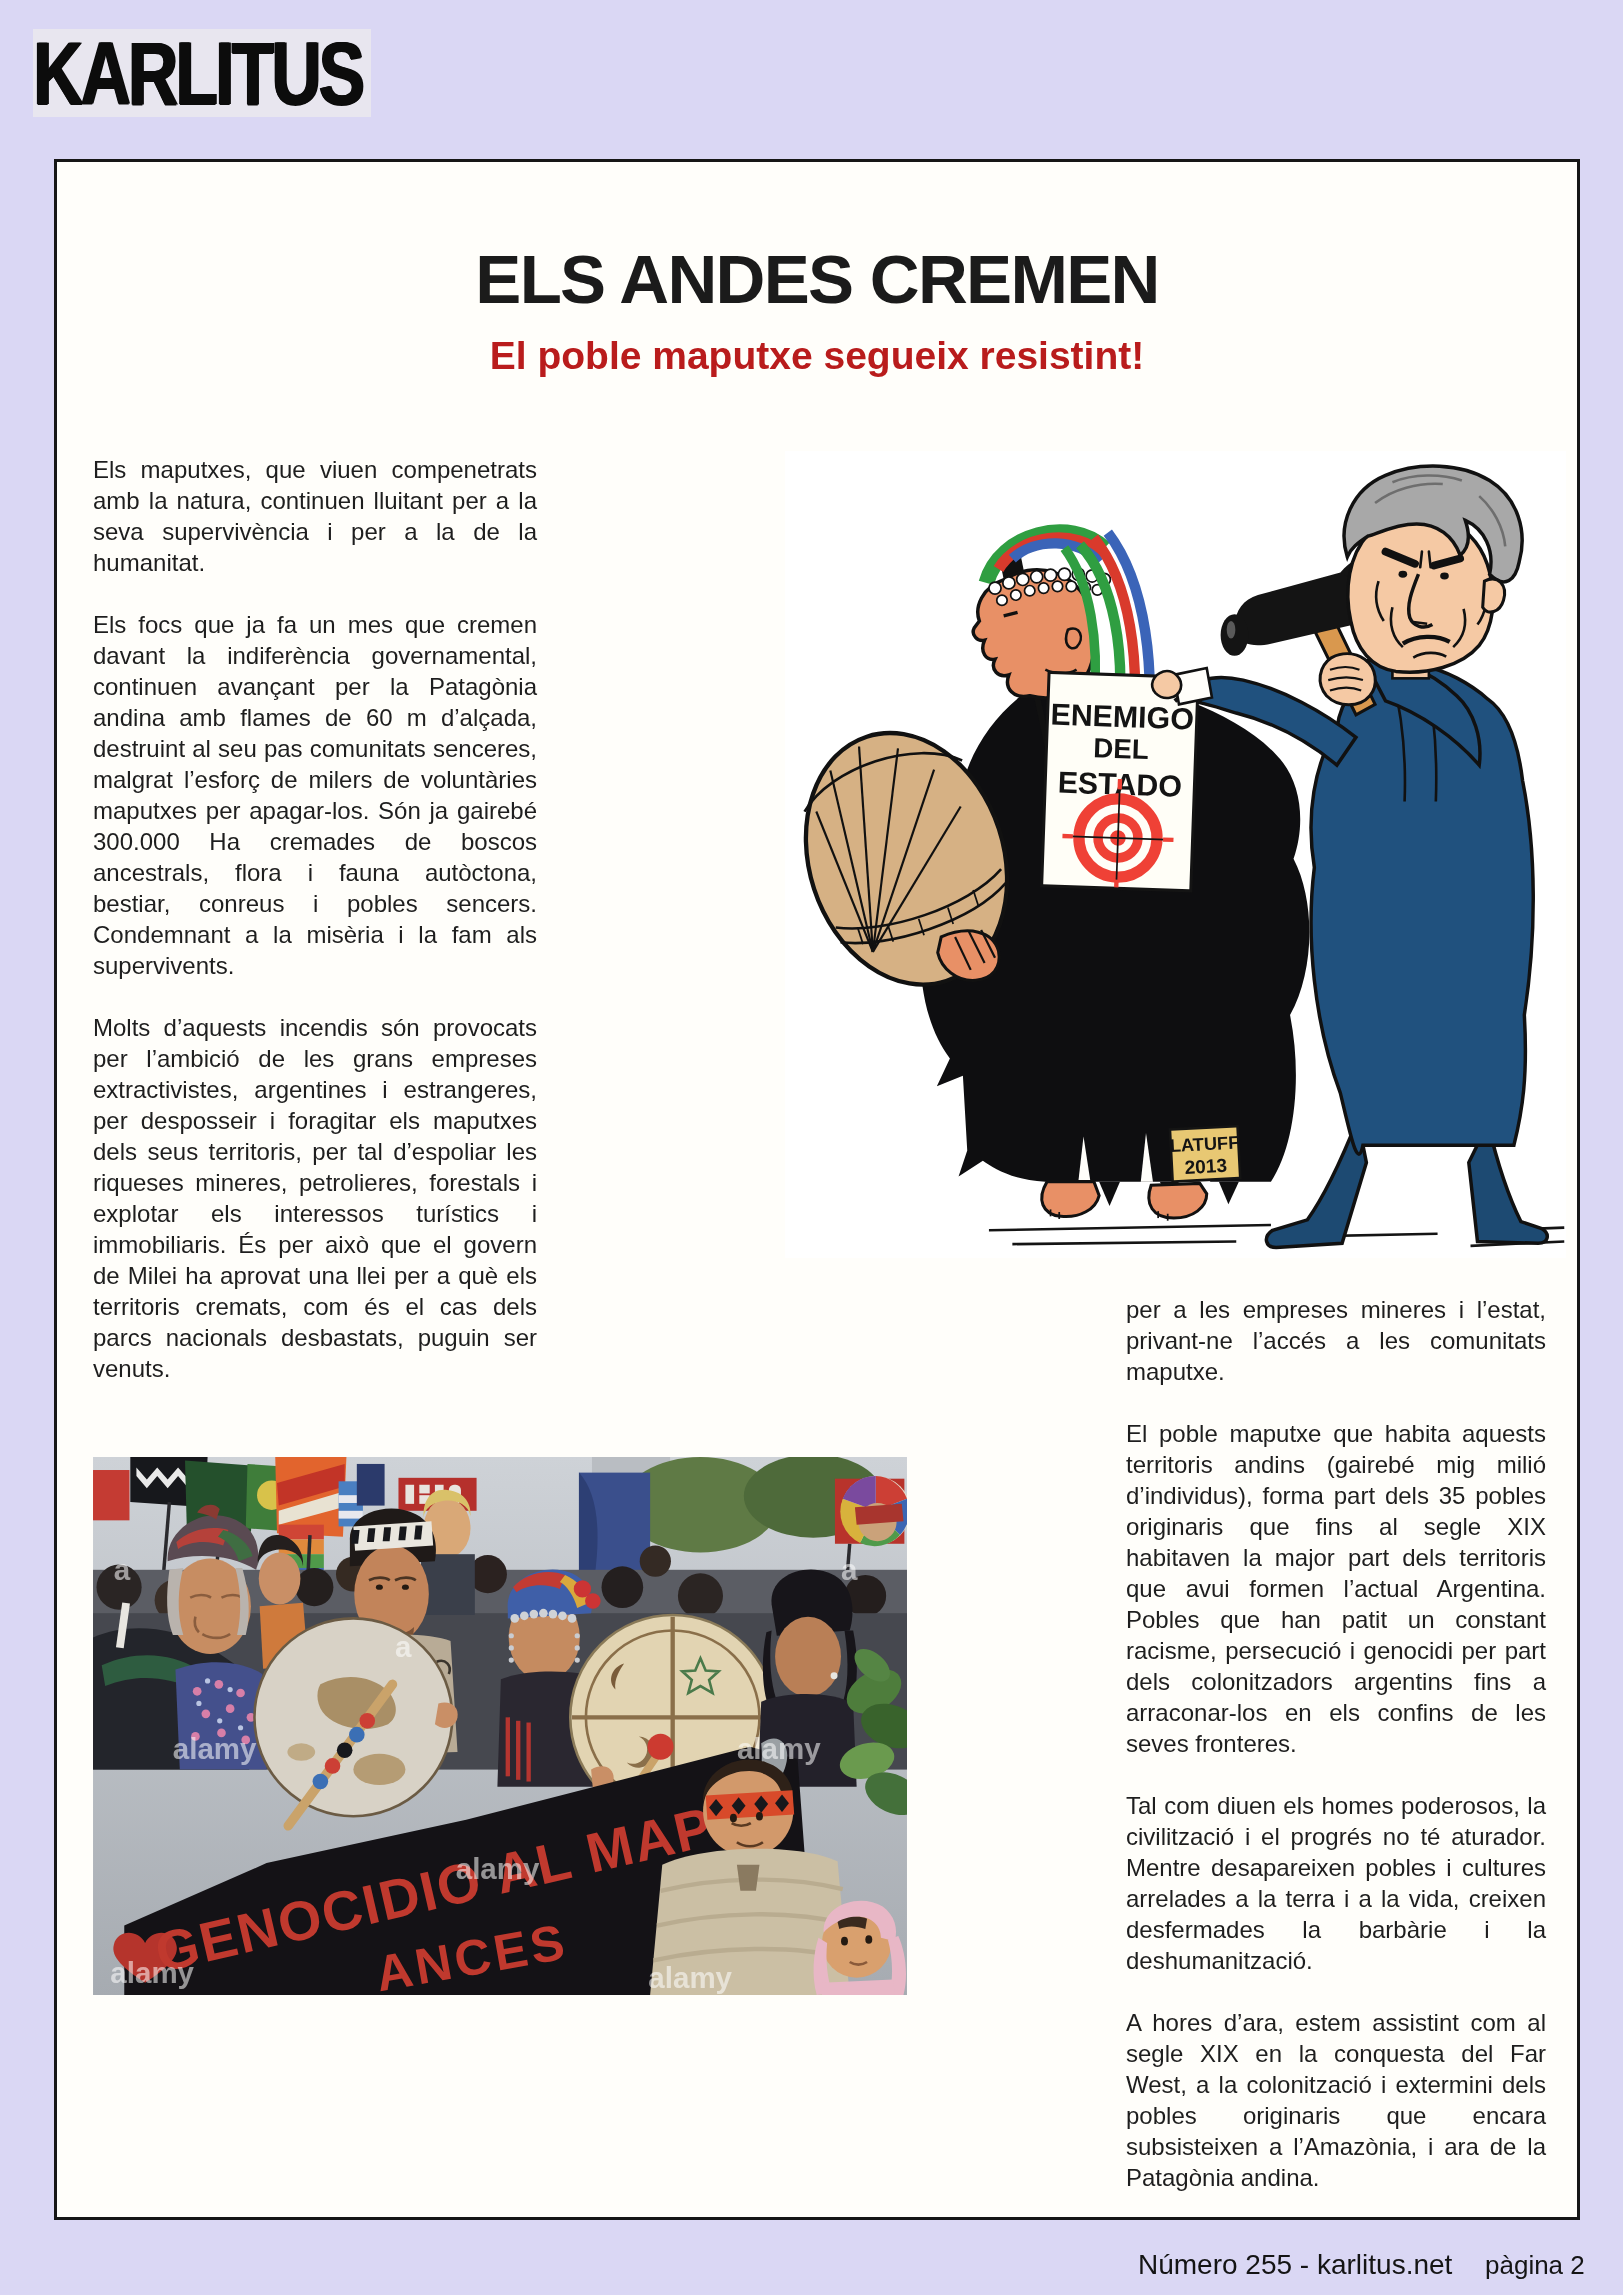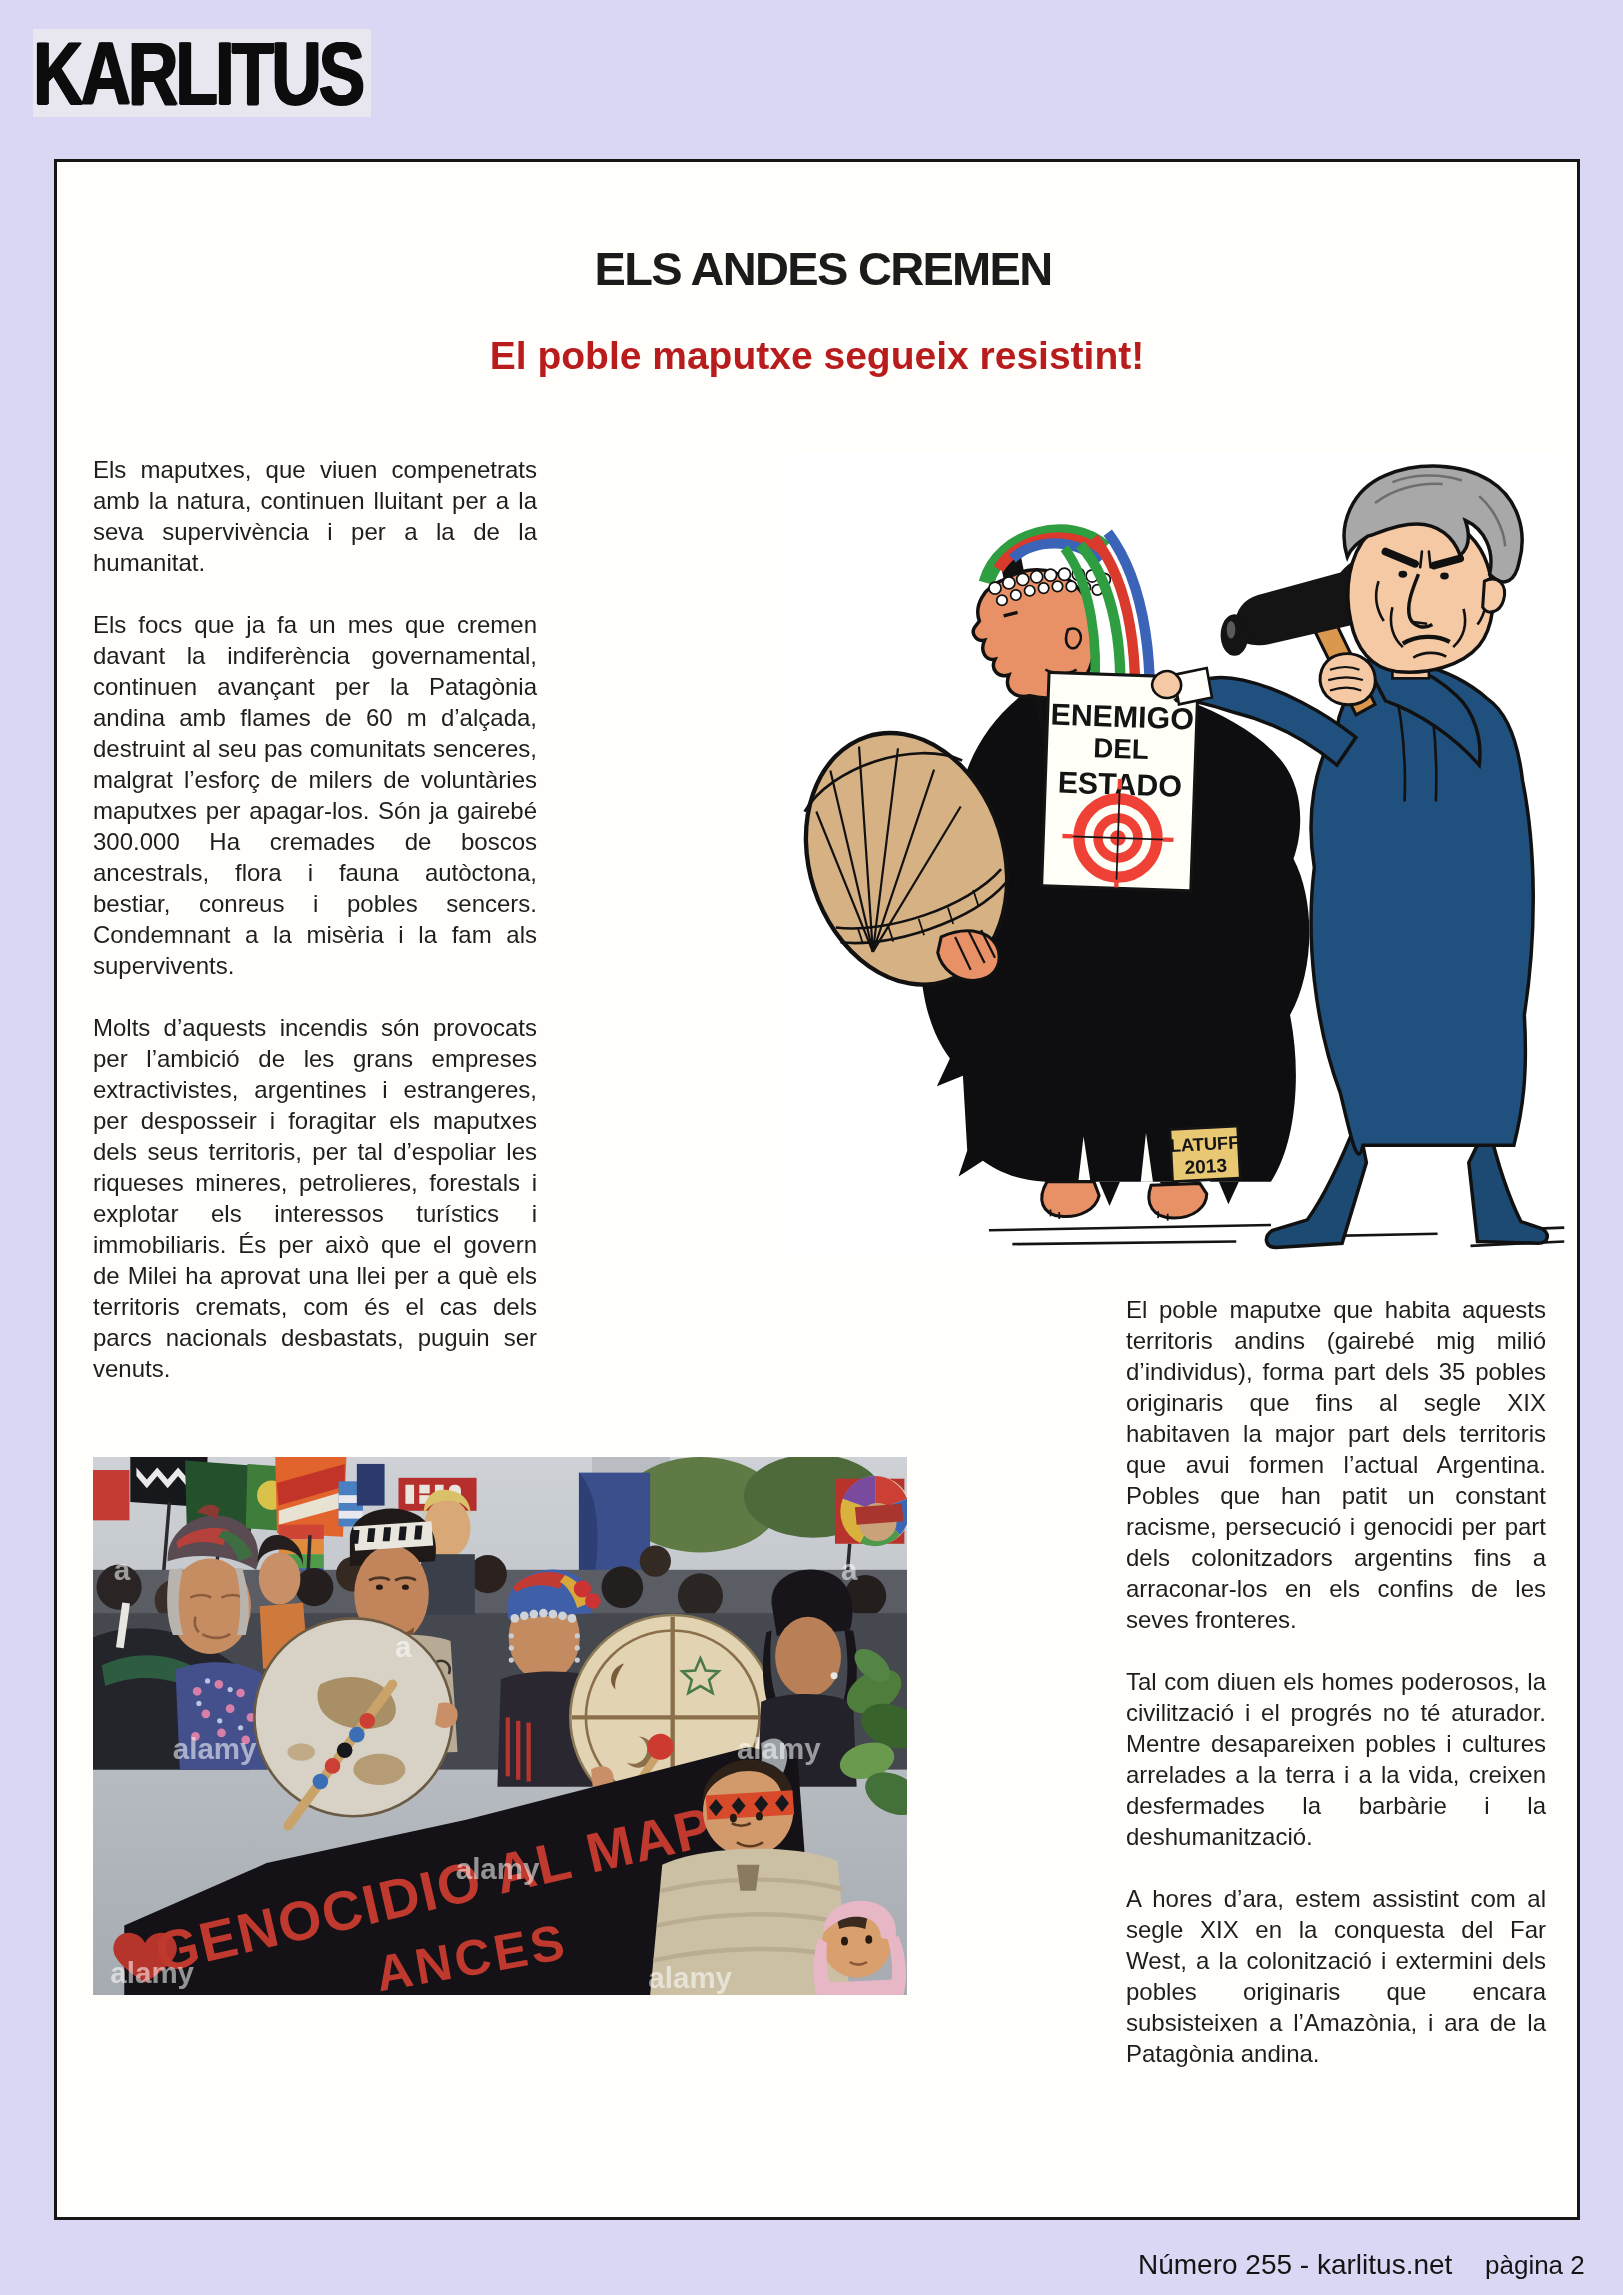--- a/index.html
+++ b/index.html
@@ -5,22 +5,22 @@
   html,body{margin:0;padding:0;background:#b9b6d6;}
   .page{position:relative;width:1623px;height:2295px;background:#dad7f4;overflow:hidden;
         font-family:"Liberation Sans",sans-serif;color:#1e1e1e;padding-left:24px;}
   .logo{position:absolute;left:33px;top:29px;width:338px;height:88px;background:#e8e6ef;
         display:flex;align-items:center;}
   .logo-text{font-size:89px;font-weight:900;color:#0c0c0c;line-height:83px;
         transform:scaleX(0.78);transform-origin:0 50%;letter-spacing:-3.5px;white-space:nowrap;
         text-shadow:1.7px 0 0 #0c0c0c,-0.9px 0 0 #0c0c0c,0 0.9px 0 #0c0c0c;}
   .content-box{position:absolute;left:54px;top:159px;width:1526px;height:2061px;
         background:#fffefa;border:3.5px solid #161616;box-sizing:border-box;}
-  .title{position:absolute;left:6px;top:83px;width:100%;text-align:center;
-        font-size:47px;font-weight:bold;letter-spacing:-1.7px;color:#1b1b1b;margin:0;line-height:1;}
+  .title{position:absolute;left:0;top:83px;width:100%;text-align:center;
+        font-size:69px;font-weight:bold;letter-spacing:-1.7px;color:#1b1b1b;margin:0;line-height:1;}
   .subtitle{position:absolute;left:0;top:174px;width:100%;text-align:center;
         font-size:39px;font-weight:bold;color:#b91c1c;margin:0;line-height:1;}
   .col{position:absolute;font-size:24px;line-height:31px;text-align:justify;margin-top:16px;}
   .col p{margin:0 0 31px 0;}
   .left-col{left:36px;top:276px;width:444px;}
   .left-col-cont{left:36px;top:1859px;width:444px;}
   .right-col{left:1069px;top:1116px;width:420px;}
   .cartoon{position:absolute;left:728px;top:289px;width:781px;height:807px;}
   .photo{position:absolute;left:36px;top:1295px;width:814px;height:538px;}
   .footer-issue{position:absolute;left:1138px;top:2249px;font-size:28px;color:#141414;}
@@ -254,20 +254,21 @@
 
         <g transform="rotate(-3 482 808)">
           <rect x="445" y="780" width="78" height="60" fill="#e8c873" stroke="#141414" stroke-width="3"></rect>
           <text x="484" y="806" text-anchor="middle" font-size="21" font-weight="bold" fill="#141414">LATUFF</text>
           <text x="484" y="832" text-anchor="middle" font-size="22" font-weight="bold" fill="#141414">2013</text>
         </g>
       </svg>
     </div>
 
     <div class="col right-col">
+      <p>per a les empreses mineres i l’estat, privant-ne l’accés a les comunitats maputxe.</p>
       <p>El poble maputxe que habita aquests territoris andins (gairebé mig milió d’individus), forma part dels 35 pobles originaris que fins al segle XIX habitaven la major part dels territoris que avui formen l’actual Argentina. Pobles que han patit un constant racisme, persecució i genocidi per part dels colonitzadors argentins fins a arraconar-los en els confins de les seves fronteres.</p>
       <p>Tal com diuen els homes poderosos, la civilització i el progrés no té aturador. Mentre desapareixen pobles i cultures arrelades a la terra i a la vida, creixen desfermades la barbàrie i la deshumanització.</p>
       <p>A hores d’ara, estem assistint com al segle XIX en la conquesta del Far West, a la colonització i extermini dels pobles originaris que encara subsisteixen a l’Amazònia, i ara de la Patagònia andina.</p>
     </div>
 
     <div class="photo">
       <svg viewBox="0 0 938 620" width="814" height="538">
         <defs>
           <linearGradient id="sky" x1="0" y1="0" x2="0" y2="1">
             <stop offset="0" stop-color="#ced2d7"></stop>

